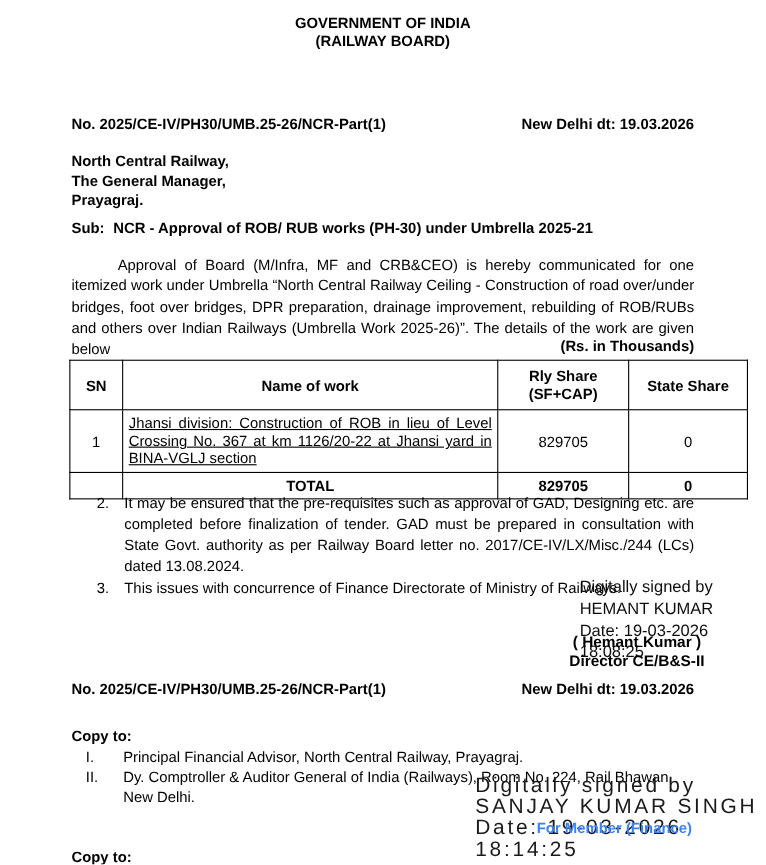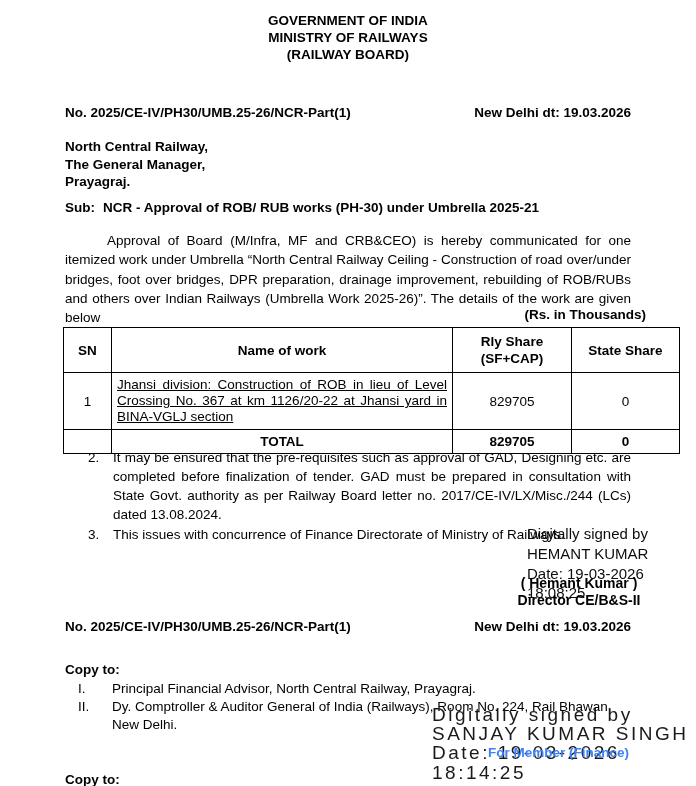--- a/index.html
+++ b/index.html
@@ -18,21 +18,21 @@
   .header { left:0; right:0; top:12px; text-align:center; font-weight:bold; line-height:17px; }
 
   .refrow { left:65px; width:566px; display:flex; justify-content:space-between; font-weight:bold; }
   .addressee { left:65px; top:138px; font-weight:bold; line-height:17.5px; }
 
   .subrow { left:65px; top:200px; width:566px; display:flex; font-weight:bold; }
   .sub-label { width:38px; flex:none; }
 
   .para { left:65px; top:231px; width:566px; text-align:justify; line-height:19.3px; text-indent:42px; }
 
-  .rsnote { left:80px; top:307px; width:566px; text-align:right; font-weight:bold; }
+  .rsnote { left:65px; top:307px; width:566px; text-align:right; font-weight:bold; }
 
   table.work { border-collapse:collapse; table-layout:fixed; width:572px; }
   table.work td, table.work th { border:1.6px solid #000; padding:1px 5px; vertical-align:middle; }
   th.c-sn { width:37px; } th.c-name { width:330px; } th.c-rly { width:108px; } th.c-state { width:97px; }
   tr.hdr th { height:42px; line-height:17px; font-weight:bold; text-align:center; }
   tr.row1 td { height:54px; }
   td.name-cell { text-align:justify; line-height:16px; padding:2px 7px;text-decoration:underline; }
   td.num-cell { text-align:center; }
   tr.total td { height:21px; font-weight:bold; text-align:center; }
 
@@ -55,21 +55,20 @@
 
   .copyto2 { left:65px; top:772px; font-weight:bold; }
 </style>
 </head>
 <body>
 
 <div class="page">
 
   <div class="abs header">
     <div>GOVERNMENT OF INDIA</div>
-    <div>MINISTRY OF RAILWAYS</div>
     <div>(RAILWAY BOARD)</div>
   </div>
 
   <div class="abs refrow" style="top:105px;">
     <span>No. 2025/CE-IV/PH30/UMB.25-26/NCR-Part(1)</span>
     <span>New Delhi dt: 19.03.2026</span>
   </div>
 
   <div class="abs addressee">
     <div>North Central Railway,</div>

